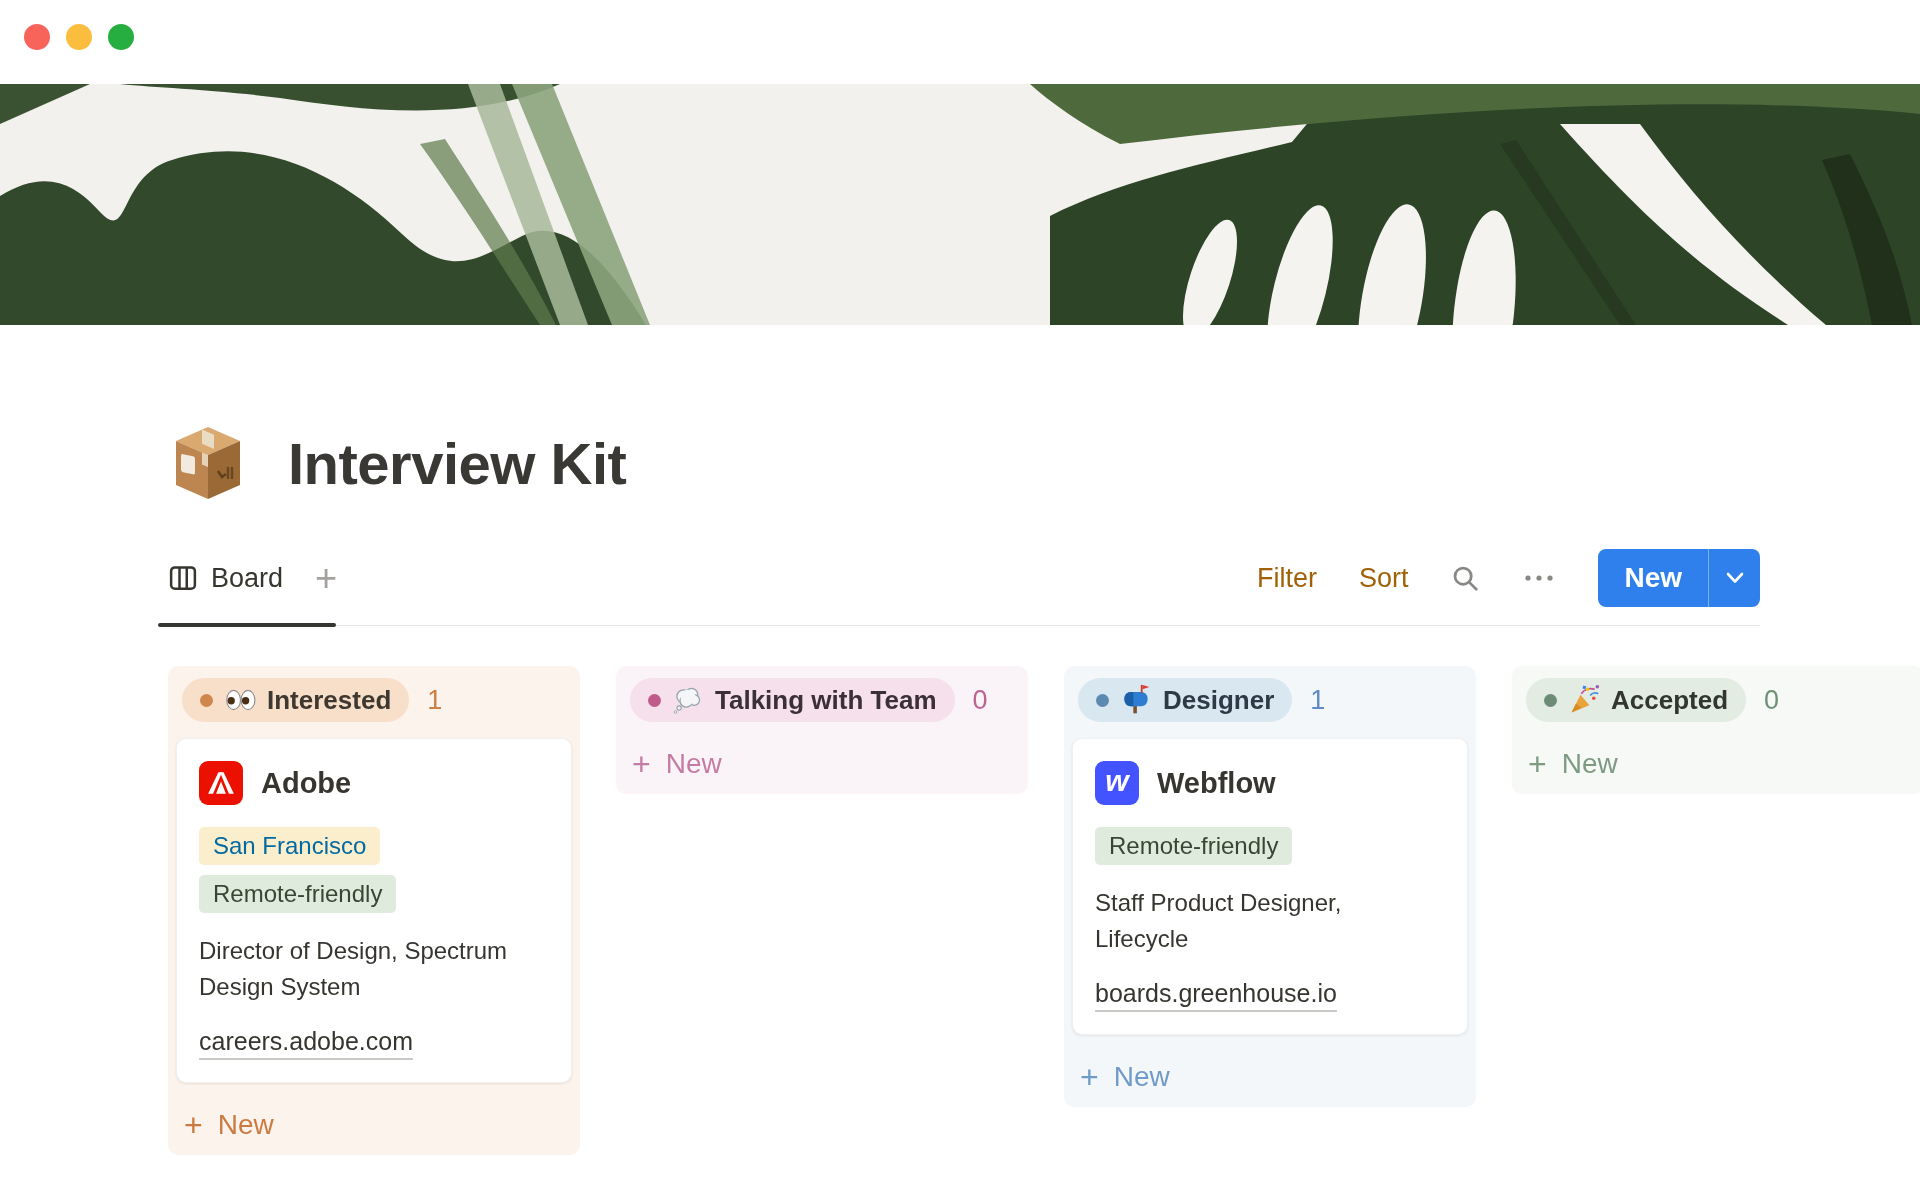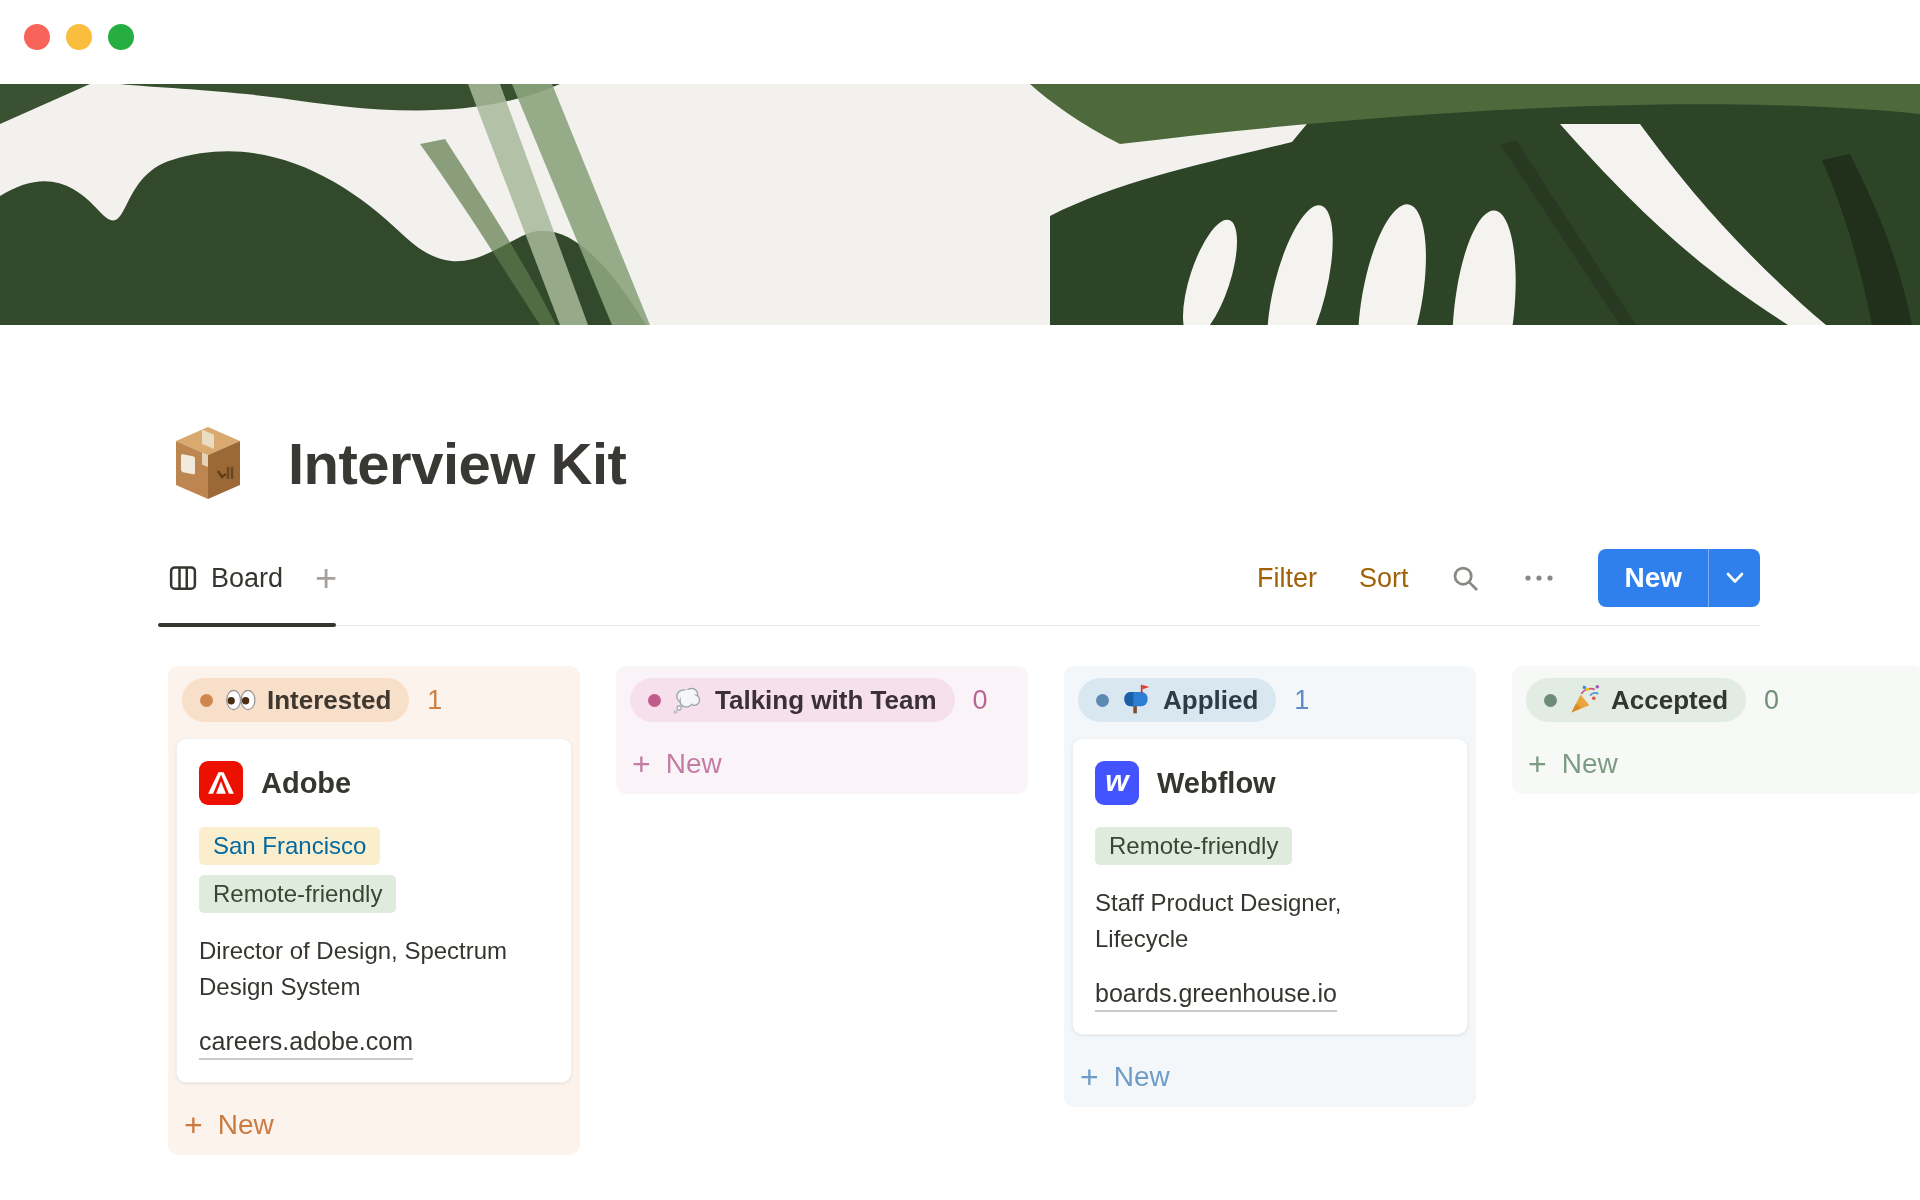--- a/index.html
+++ b/index.html
@@ -253,21 +253,21 @@
           <span class="dot"></span>
           <span class="pill-emoji">
             <svg viewBox="0 0 36 34">
               <rect x="15" y="22" width="4" height="10" fill="#7A5230"></rect>
               <rect x="5" y="8" width="26" height="16" rx="7" fill="#2D7DD2"></rect>
               <path d="M5,15 a7,7 0 0 1 7,-7 h3 v16 h-3 a7,7 0 0 1 -7,-7 Z" fill="#1B5FA8"></path>
               <rect x="23.4" y="0" width="2" height="9" fill="#C43A2B"></rect>
               <polygon points="25.4,0 33,2.5 25.4,5" fill="#E23B2E"></polygon>
             </svg>
           </span>
-          <span>Applied</span>
+          <span>Designer</span>
         </div>
         <span class="count">1</span>
       </div>
 
       <div class="card">
         <div class="card-head">
           <div class="logo logo-webflow">
             <span>w</span>
           </div>
           <div class="company">Webflow</div>

